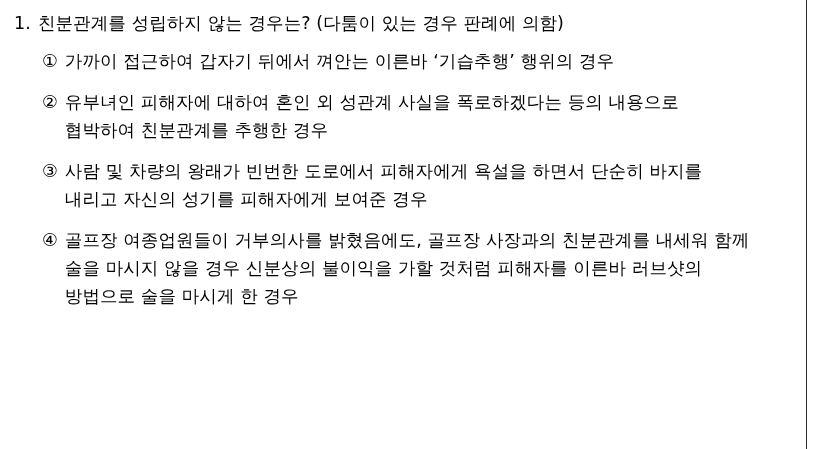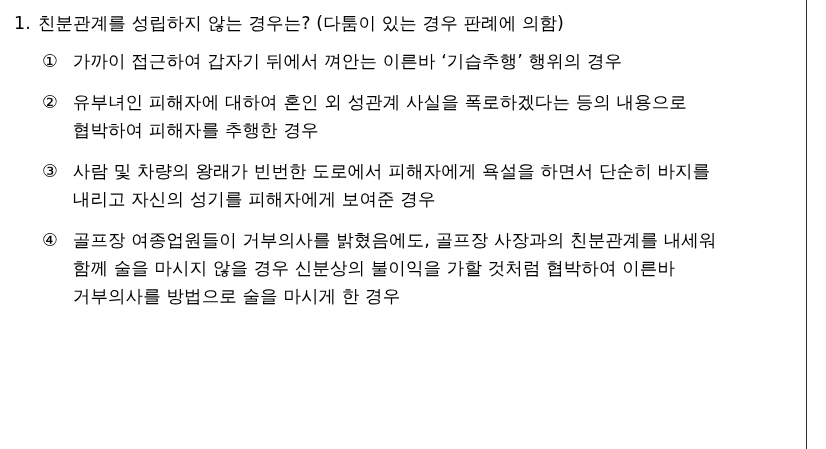--- a/index.html
+++ b/index.html
@@ -70,21 +70,20 @@
     margin-bottom: 0;
   }
   .ch-marker {
     flex: 0 0 auto;
     padding-right: 7px;
     white-space: nowrap;
   }
   .ch-text {
     flex: 1 1 auto;
     word-break: keep-all;
-    margin-left: 8px;
   }
 </style>
 </head>
 <body>
 
 <div class="page">
 
   <div class="right-rule"></div>
 
   <div class="question">
@@ -96,28 +95,28 @@
 
     <div class="choices">
 
       <div class="choice">
         <span class="ch-marker">①</span>
         <span class="ch-text">가까이 접근하여 갑자기 뒤에서 껴안는 이른바 ‘기습추행’ 행위의 경우</span>
       </div>
 
       <div class="choice">
         <span class="ch-marker">②</span>
-        <span class="ch-text">유부녀인 피해자에 대하여 혼인 외 성관계 사실을 폭로하겠다는 등의 내용으로 협박하여 피해자를 추행한 경우</span>
+        <span class="ch-text">유부녀인 피해자에 대하여 혼인 외 성관계 사실을 폭로하겠다는 등의 내용으로 협박하여 친분관계를 추행한 경우</span>
       </div>
 
       <div class="choice">
         <span class="ch-marker">③</span>
         <span class="ch-text">사람 및 차량의 왕래가 빈번한 도로에서 피해자에게 욕설을 하면서 단순히 바지를 내리고 자신의 성기를 피해자에게 보여준 경우</span>
       </div>
 
       <div class="choice">
         <span class="ch-marker">④</span>
-        <span class="ch-text">골프장 여종업원들이 거부의사를 밝혔음에도, 골프장 사장과의 친분관계를 내세워 함께 술을 마시지 않을 경우 신분상의 불이익을 가할 것처럼 협박하여 이른바 거부의사를 방법으로 술을 마시게 한 경우</span>
+        <span class="ch-text">골프장 여종업원들이 거부의사를 밝혔음에도, 골프장 사장과의 친분관계를 내세워 함께 술을 마시지 않을 경우 신분상의 불이익을 가할 것처럼 피해자를 이른바 러브샷의 방법으로 술을 마시게 한 경우</span>
       </div>
 
     </div>
   </div>
 </div>
 
 </body></html>

